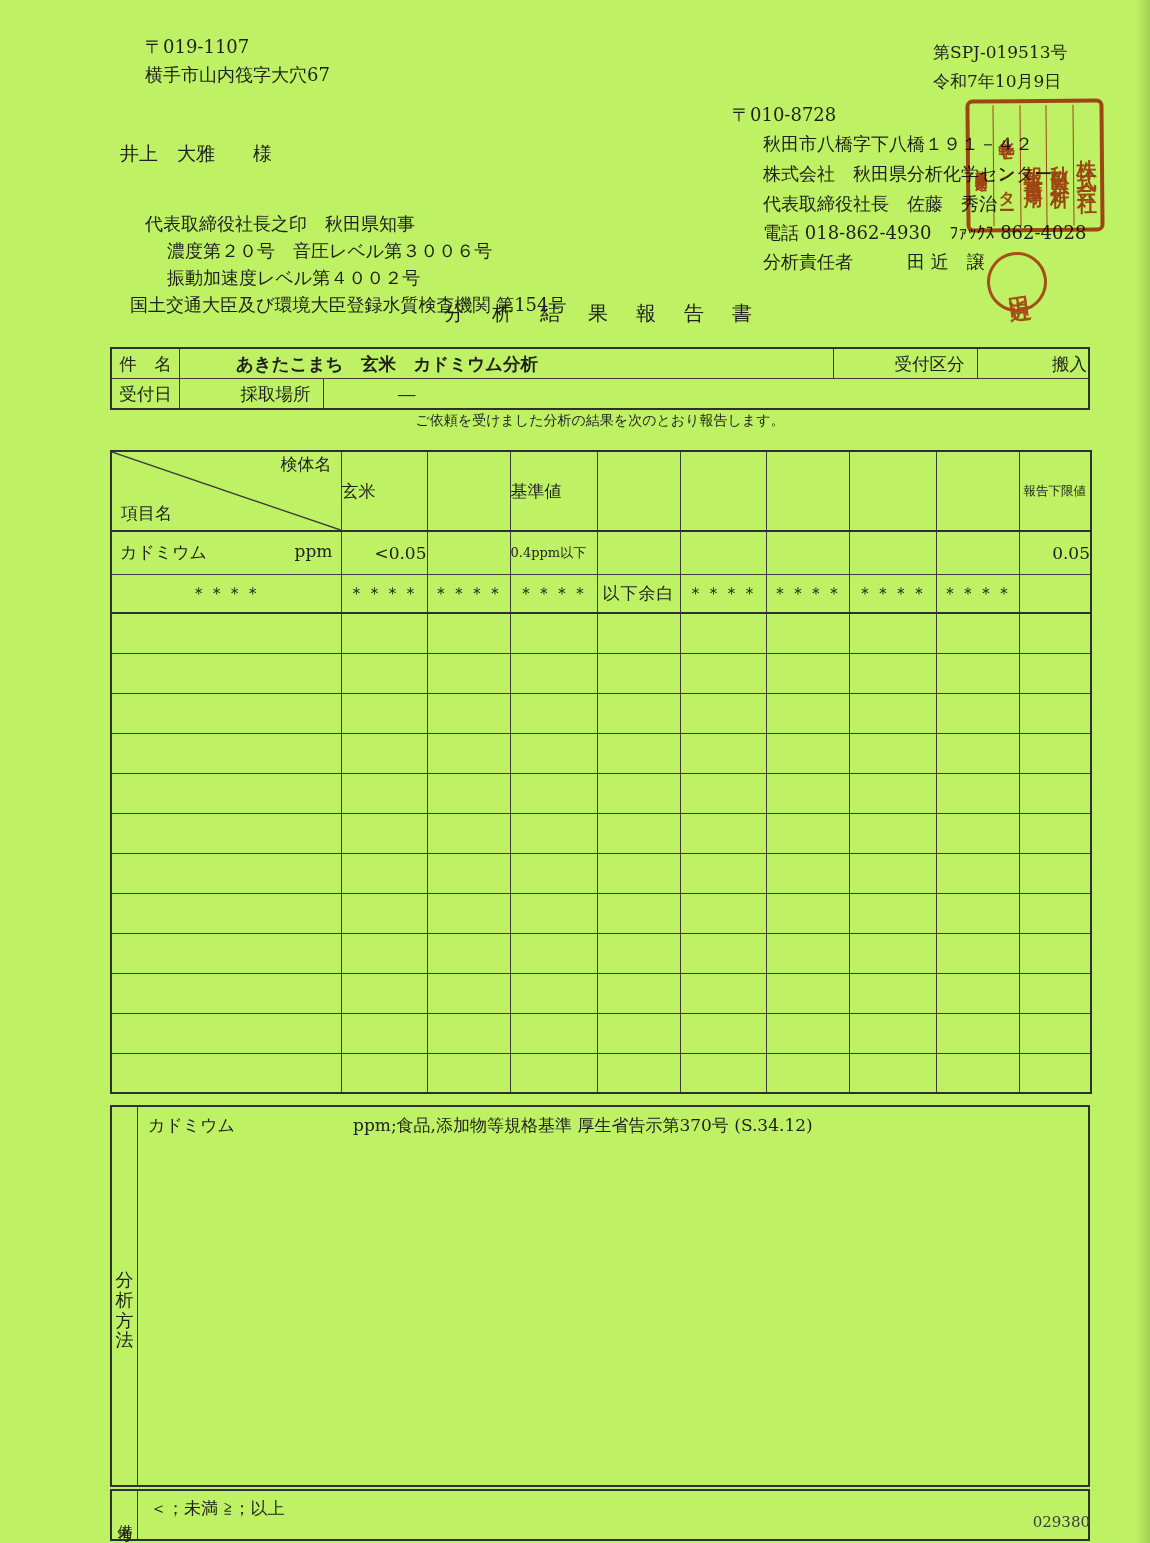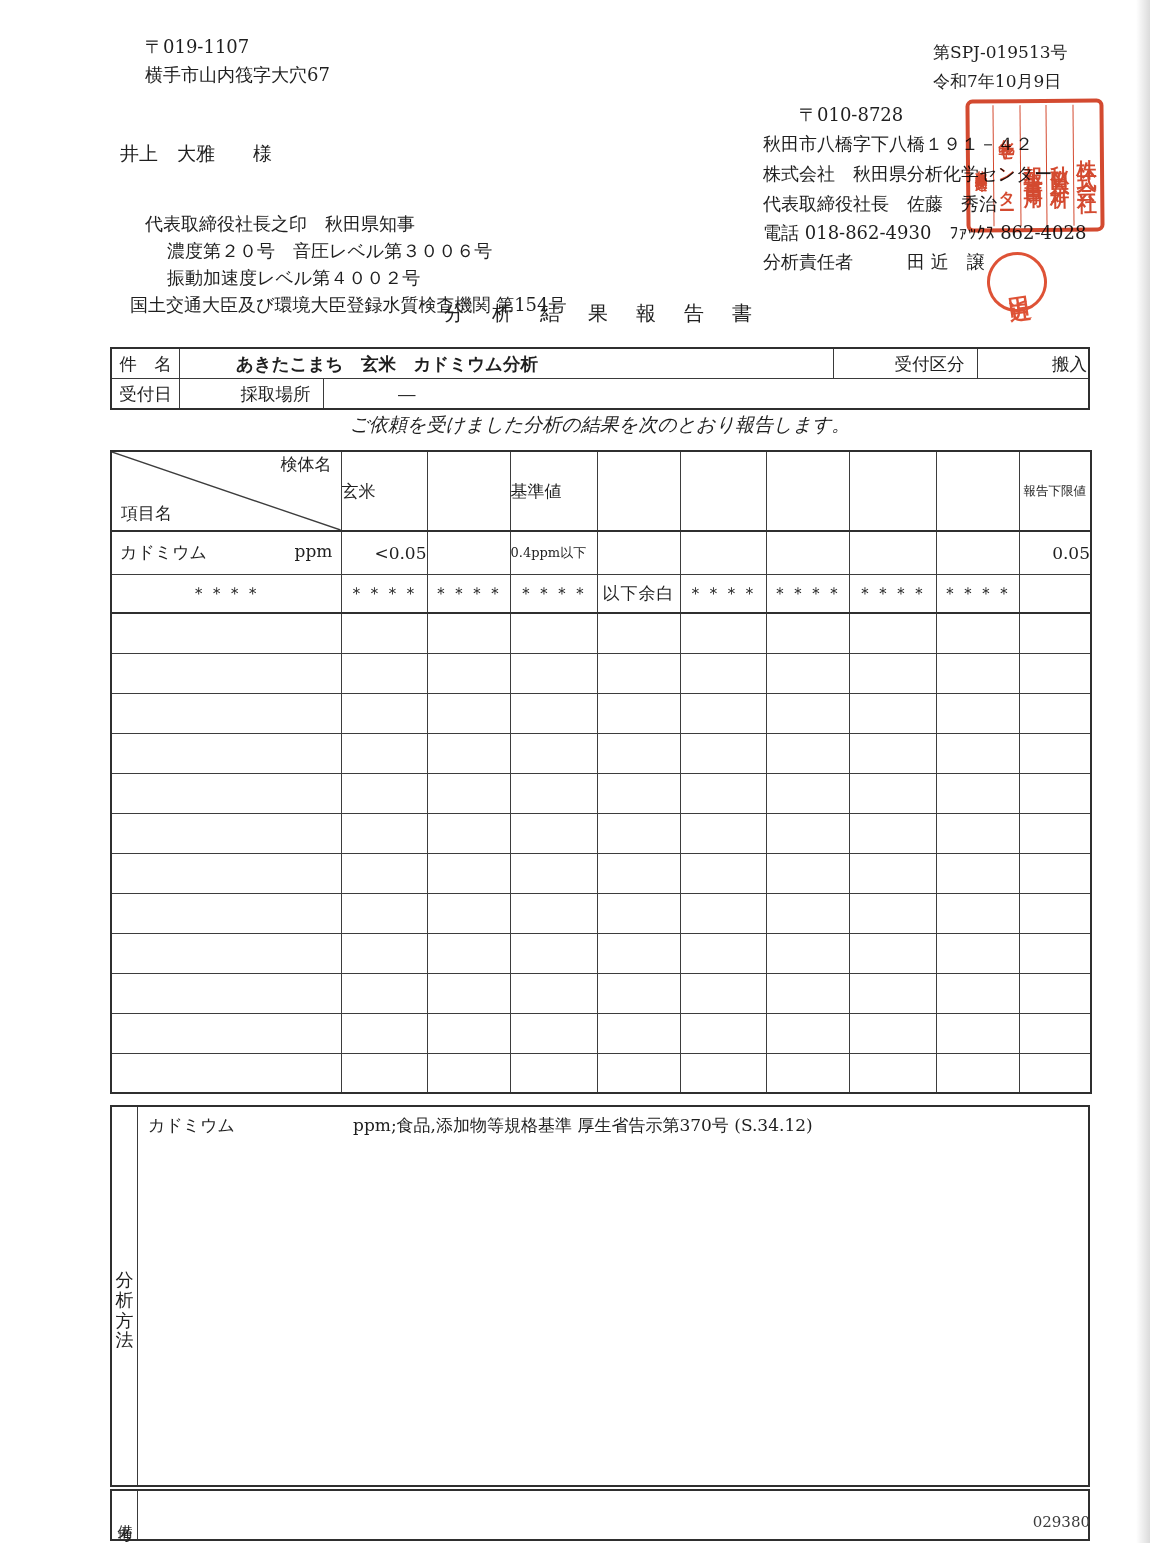--- a/index.html
+++ b/index.html
@@ -1,19 +1,19 @@
 <!DOCTYPE html>
 <html><head>
 <meta charset="utf-8">
 <style>
   html,body{margin:0;padding:0;background:#e9e9e9;}
   .sheet{
     position:relative;
     width:1150px;height:1543px;
-    background:#ffffff;
+    background:#bef264;
     font-family:"DejaVu Serif","Liberation Serif",serif;
     color:#1f1f1f;
     overflow:hidden;
   }
   .abs{position:absolute;white-space:nowrap;}
   .t18{font-size:18px;line-height:1.2;}
   .t17{font-size:17px;line-height:1.2;}
 
   
   .scan-edge{position:absolute;top:0;right:0;width:14px;height:100%;
@@ -59,21 +59,21 @@
   .info-row.first{border-bottom:1px solid #3a3a3a;}
   .info-cell{height:100%;display:flex;align-items:center;box-sizing:border-box;
     border-right:1px solid #3a3a3a;overflow:hidden;white-space:nowrap;}
   .info-cell.last{border-right:none;flex:1;}
   .ic-label1{width:68px;justify-content:center;}
   .ic-val-subject{width:606px;padding-left:8px;font-weight:bold;}
   .ic-val-date{width:418px;padding-left:8px;}
   .ic-label2{width:96px;justify-content:center;}
   .ic-val2{padding-left:26px;}
 
-  .notice{position:absolute;left:110px;top:412px;width:980px;text-align:center;font-size:19px;font-style:italic;}
+  .notice{position:absolute;left:110px;top:412px;width:980px;text-align:center;font-size:14px;}
 
   
   table.result{position:absolute;left:110px;top:450px;width:980px;
     border-collapse:collapse;table-layout:fixed;
     border:2px solid #2f2f2f;font-size:17px;}
   table.result td{border:1px solid #3d3d3d;padding:0;overflow:hidden;white-space:nowrap;box-sizing:border-box;}
   tr.r-header{height:80px;}
   tr.r-header td{border-bottom:2px solid #2f2f2f;vertical-align:middle;}
   tr.r-data{height:43px;}
   tr.r-filler{height:39px;}
@@ -113,21 +113,21 @@
 
 <div class="sheet">
 
   <div class="abs t18" style="left:145px;top:36px">〒019-1107</div>
   <div class="abs t18" style="left:145px;top:64px">横手市山内筏字大穴67</div>
   <div class="abs" style="left:120px;top:141px;font-size:19px">井上　大雅　　様</div>
 
   <div class="abs t17" style="left:933px;top:42px">第SPJ-019513号</div>
   <div class="abs t17" style="left:933px;top:71px">令和7年10月9日</div>
 
-  <div class="abs t18" style="left:799px;top:104px">〒010-8728</div>
+  <div class="abs t18" style="left:732px;top:104px">〒010-8728</div>
   <div class="abs t18" style="left:763px;top:133px">秋田市八橋字下八橋１９１－４２</div>
   <div class="abs t18" style="left:763px;top:163px">株式会社　秋田県分析化学センター</div>
   <div class="abs t18" style="left:763px;top:193px">代表取締役社長　佐藤　秀治</div>
   <div class="abs t18" style="left:763px;top:222px">電話 018-862-4930　ﾌｧｯｸｽ 862-4028</div>
   <div class="abs t18" style="left:763px;top:251px">分析責任者　　　田 近　譲</div>
 
   <div class="seal-square">
     <span class="seal-col seal-c0">株式会社</span>
     <span class="seal-col seal-c1">秋田県分析</span>
     <span class="seal-col seal-c2">報告書専用</span>
@@ -378,18 +378,19 @@
     <div class="method-content">
       <span class="method-item">カドミウム</span>
       <span>ppm;食品,添加物等規格基準 厚生省告示第370号 (S.34.12)</span>
     </div>
   </div>
 
   <div class="remarks-box">
     <div class="side-label">
       <span>備考</span>
     </div>
+    <div class="remarks-content">＜；未満 ≧；以上</div>
   </div>
 
   <div class="page-number">029380</div>
 
   <div class="scan-edge"></div>
 </div>
 
 </body></html>

